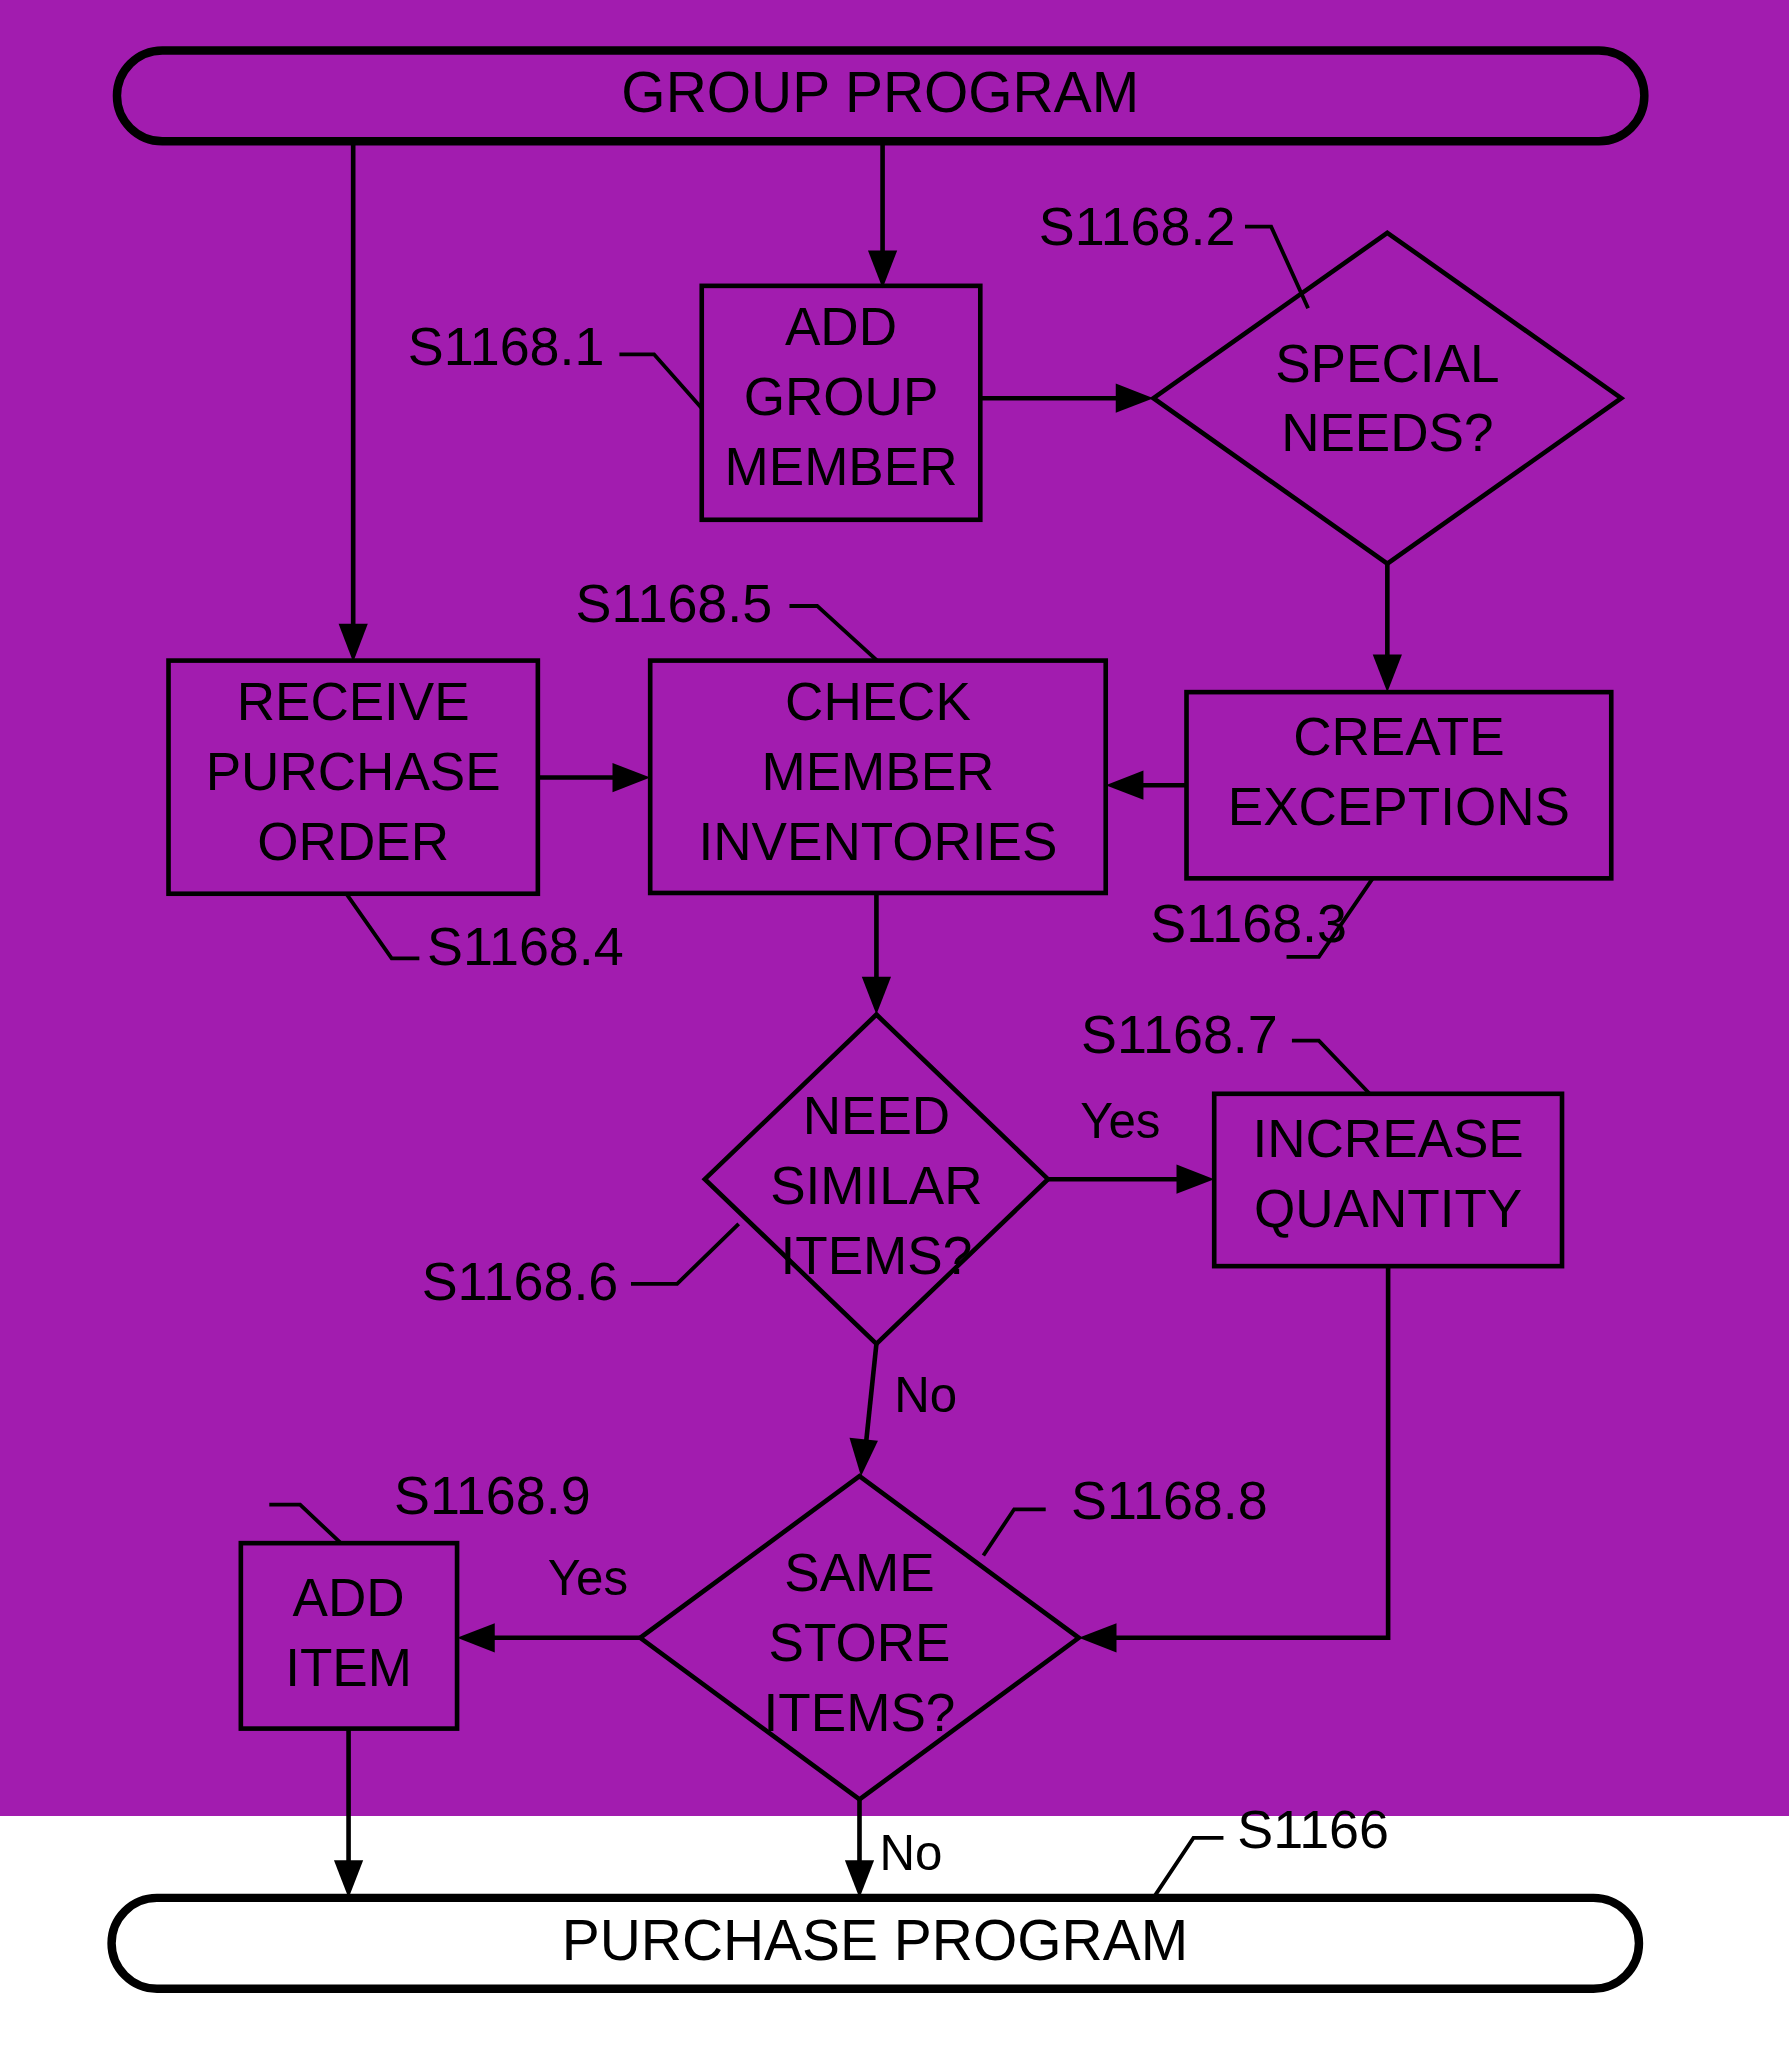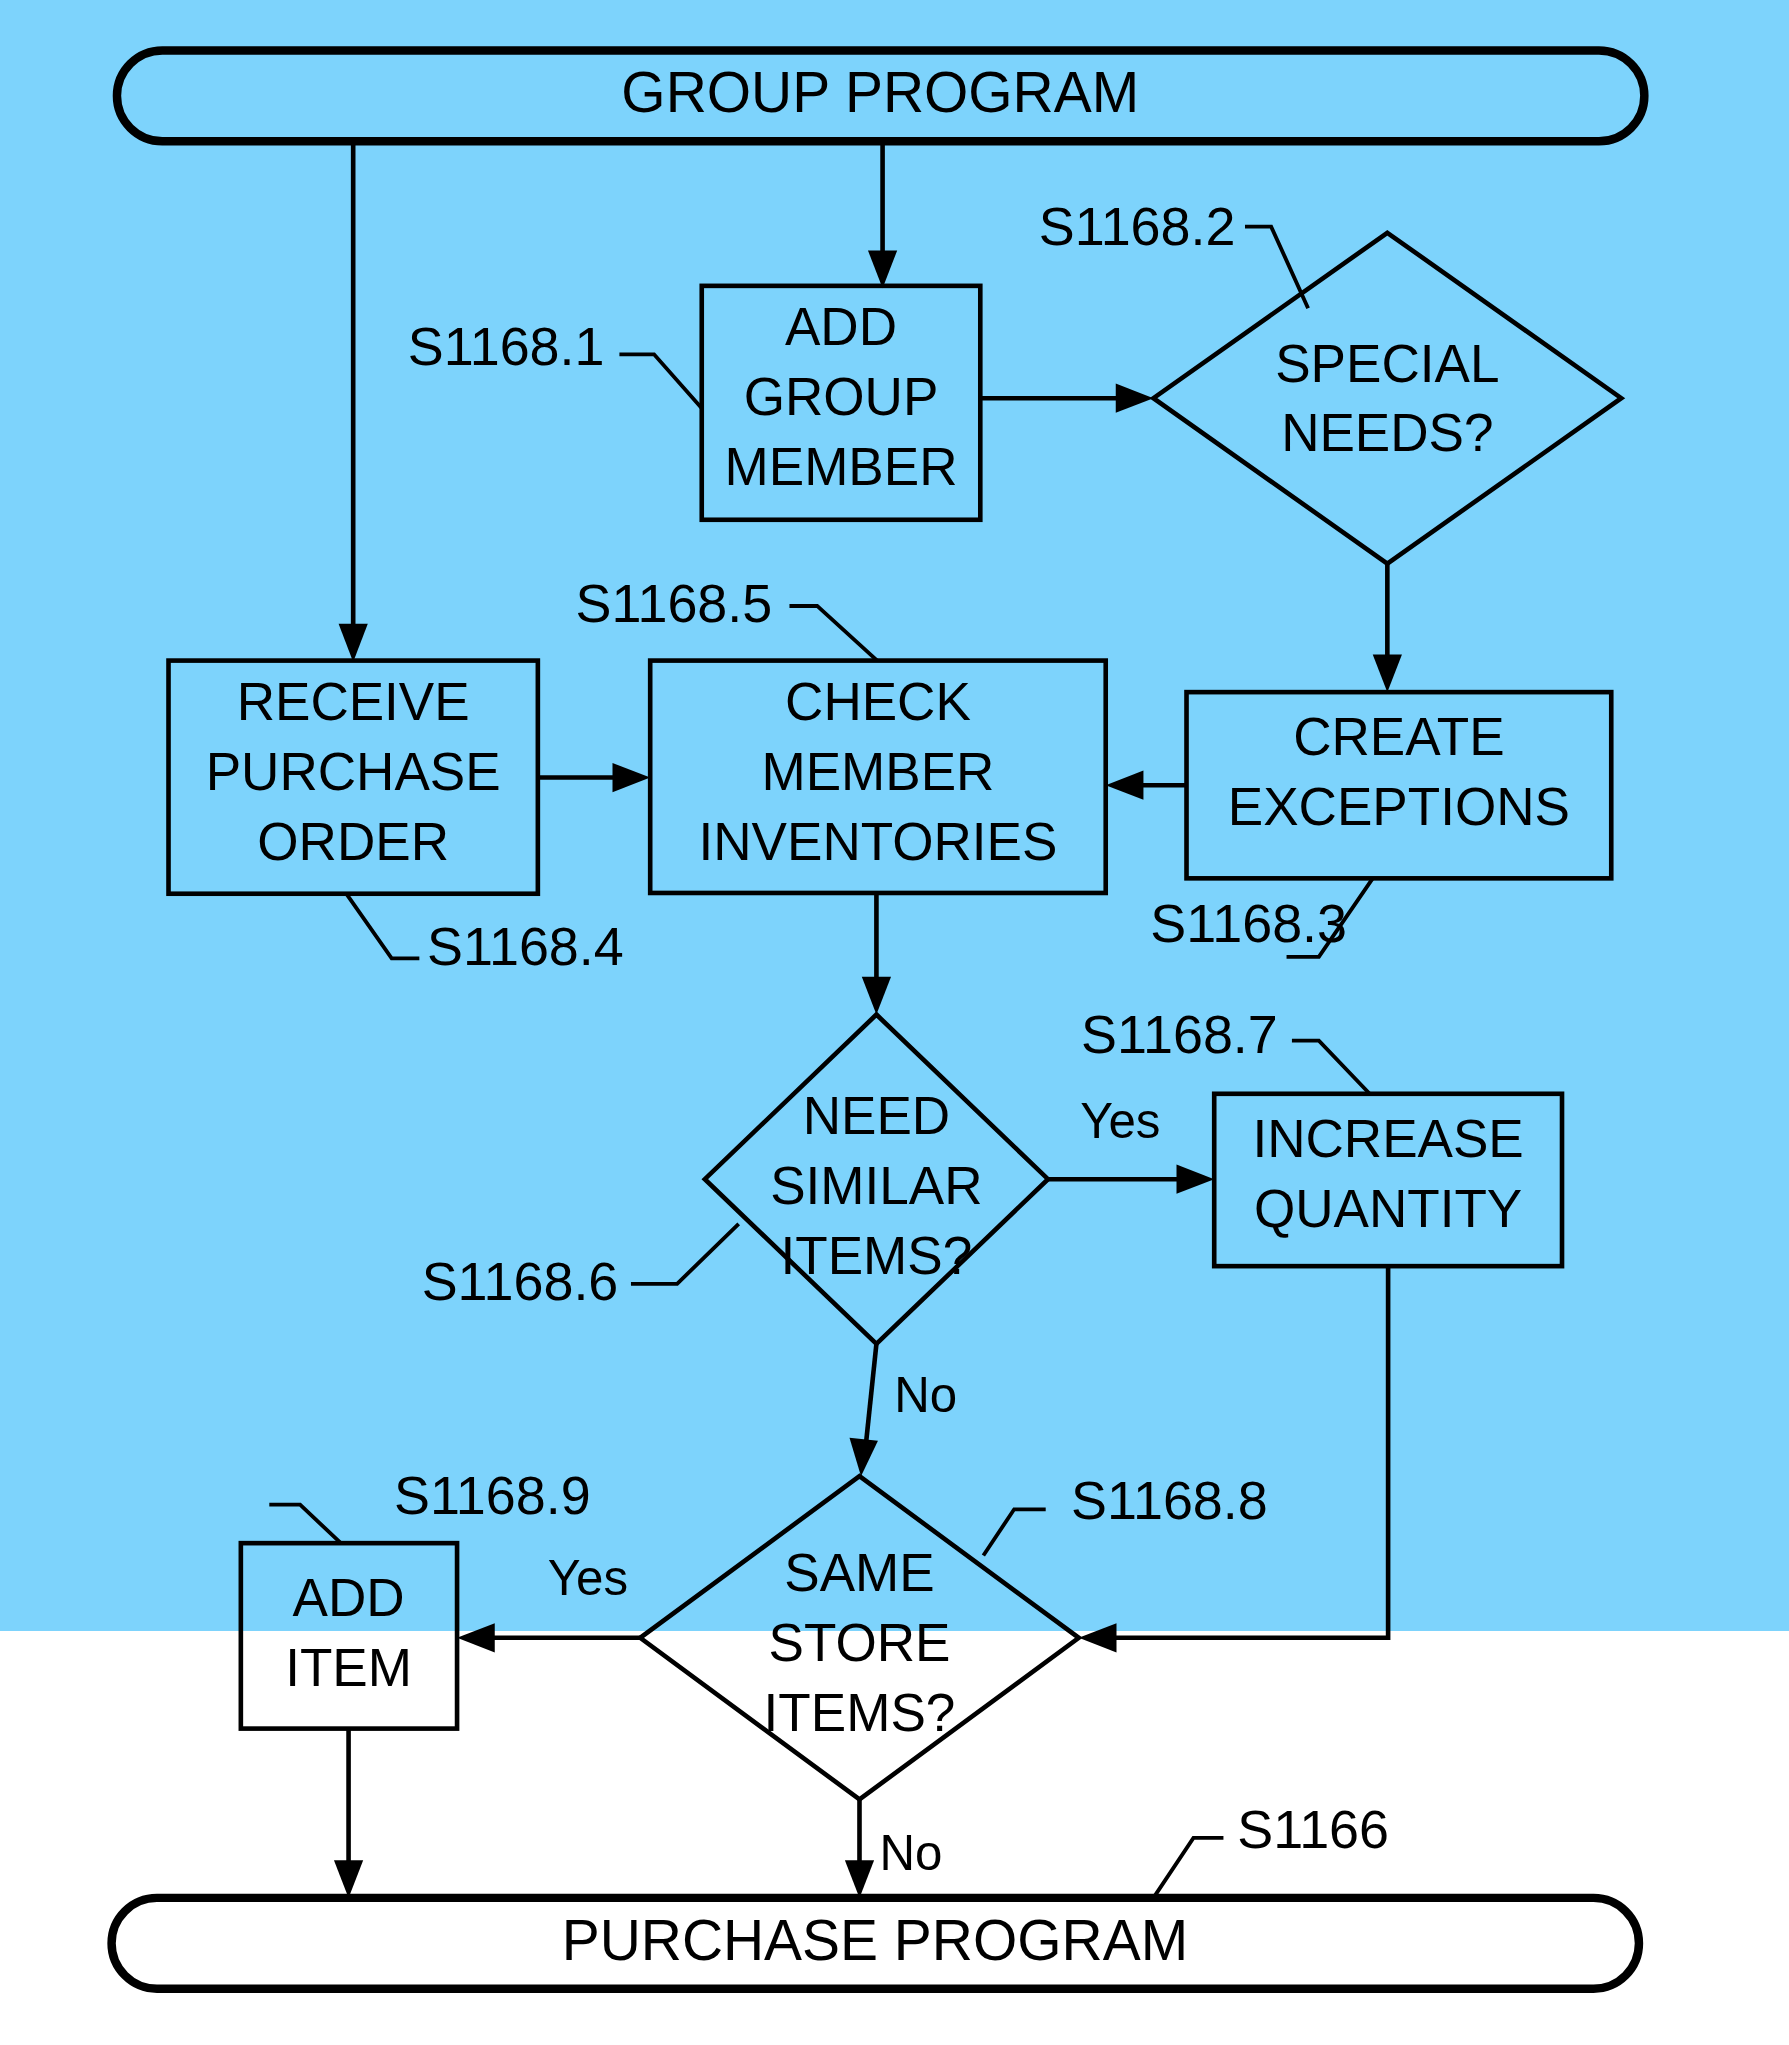--- a/index.html
+++ b/index.html
@@ -8,22 +8,22 @@
     background: #ffffff;
   }
   body {
     width: 1789px;
     height: 2046px;
     font-family: "Liberation Sans", sans-serif;
   }
   #flowchart-root {
     position: relative;
     width: 1789px;
-    height: 1631px;
-    background: #7dd3fc;
+    height: 1816px;
+    background: #a21caf;
   }
   svg.diagram {
     display: block;
     width: 1789px;
     height: 2046px;
   }
   .shape-stroke {
     fill: none;
     stroke: #000000;
     stroke-width: 6;

